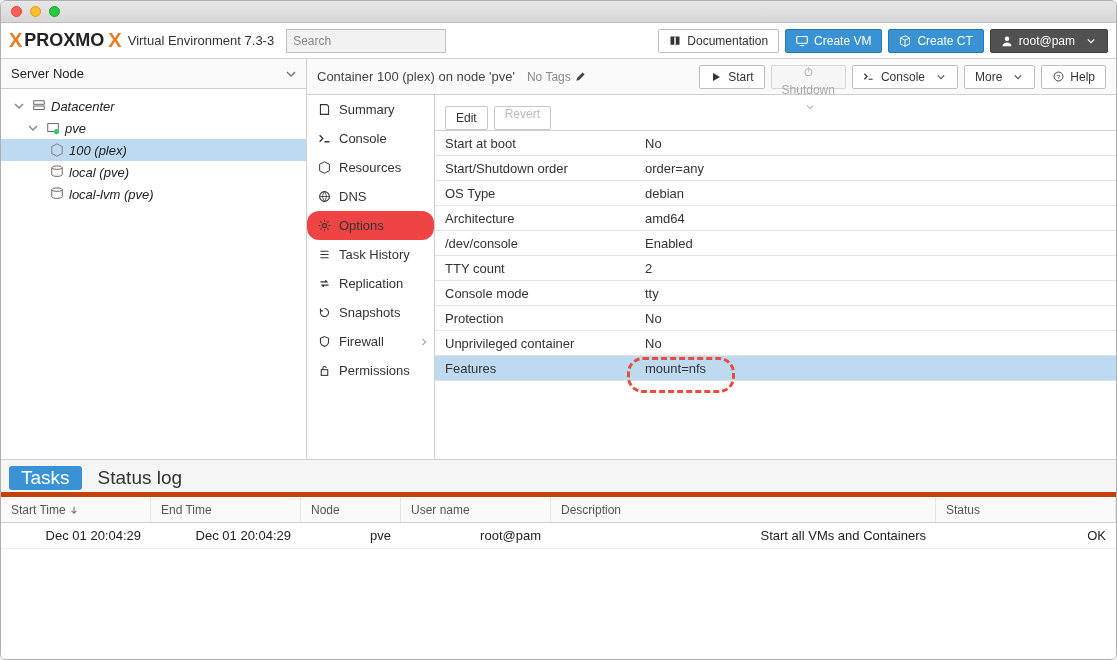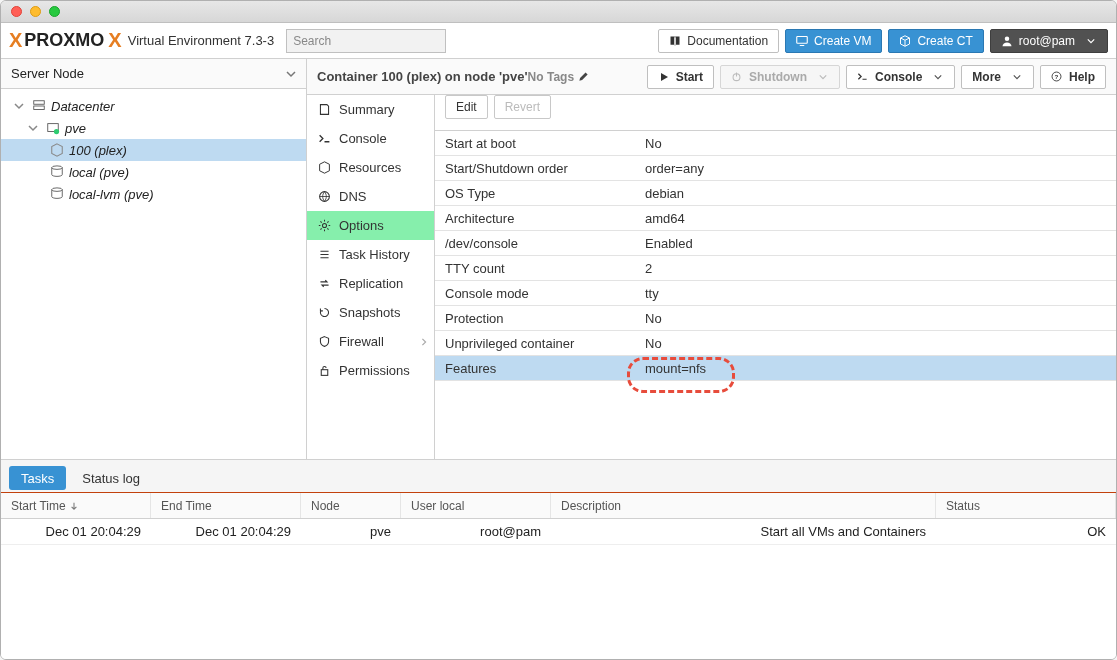--- a/index.html
+++ b/index.html
@@ -32,49 +32,49 @@
   .view-sel svg{color:#777;}
   .tree{flex:1;padding:6px 0;overflow:auto;}
   .tree-item{display:flex;align-items:center;height:22px;padding-left:10px;gap:4px;cursor:pointer;}
   .tree-item.lvl1{padding-left:24px;}
   .tree-item.lvl2{padding-left:48px;text-align:right;}
   .tree-item.selected{background:#bedaf1;}
   .tree-icon{width:16px;height:16px;display:inline-flex;align-items:center;justify-content:center;color:#555;}
   .tree-label{font-size:13px;font-style:italic;}
   
   .rightcol{flex:1;display:flex;flex-direction:column;min-width:0;}
-  .breadcrumbbar{height:36px;border-bottom:1px solid #d0d0d0;display:flex;align-items:center;padding:0 10px;background:#fafafa;font-weight:bold;}
+  .breadcrumbbar{height:36px;border-bottom:1px solid #d0d0d0;display:flex;align-items:center;padding:0 10px;gap:12px;background:#fafafa;}
   .bc-title{font-size:13px;color:#444;}
   .bc-tags{font-size:12px;color:#888;display:flex;align-items:center;gap:4px;}
   .bc-actions{margin-left:auto;display:flex;gap:6px;}
-  .btn.disabled{color:#aaa;border-color:#d6d6d6;background:#f6f6f6;}
+  .btn.disabled{color:#aaa;border-color:#d6d6d6;background:#f6f6f6;flex-direction:column;}
   .btn.disabled .ic{color:#bbb;}
   .content{flex:1;display:flex;min-height:0;}
   .sidebar{width:128px;border-right:1px solid #d0d0d0;background:#fff;}
   .side-item{height:29px;display:flex;align-items:center;gap:8px;padding:0 10px;font-size:13px;color:#333;cursor:pointer;position:relative;}
-  .side-item.selected{background:#86efac;}
+  .side-item.selected{background:#ef4444;border-radius:12px;}
   .side-item .ic{width:14px;height:14px;display:inline-flex;align-items:center;justify-content:center;color:#444;}
   .side-item .chevron{position:absolute;right:6px;color:#aaa;}
   .pane{flex:1;display:flex;flex-direction:column;min-width:0;}
-  .toolbar{height:36px;border-bottom:1px solid #d0d0d0;display:flex;align-items:flex-start;gap:6px;padding:0 10px;}
+  .toolbar{height:36px;border-bottom:1px solid #d0d0d0;display:flex;align-items:flex-end;gap:6px;padding:0 10px;}
   .btn.txt{border:1px solid #c8c8c8;background:#fff;color:#333;}
   .btn.txt.disabled{color:#bbb;}
   .table{flex:1;overflow:auto;}
   .row{display:flex;height:25px;border-bottom:1px solid #e3e3e3;align-items:center;}
   .row .key{width:200px;padding:0 10px;font-size:13px;color:#333;}
   .row .val{flex:1;padding:0 10px;font-size:13px;color:#333;}
   .row.selected{background:#bedaf1;}
   .highlight-circle{position:relative;}
   .highlight-circle::before{content:"";position:absolute;left:-18px;top:-4px;width:102px;height:30px;border:3px dashed #e74c3c;border-radius:16px;pointer-events:none;}
   
   .bottom{height:200px;border-top:1px solid #d0d0d0;background:#f5f5f5;display:flex;flex-direction:column;}
   .bottom-tabs{height:32px;display:flex;align-items:center;gap:4px;padding:4px 8px 0;}
-  .tabbtn{height:24px;padding:0 12px;border-radius:3px;font-size:13px;display:flex;align-items:center;cursor:pointer;color:#333;}
+  .tabbtn{height:24px;padding:0 12px;border-radius:3px;font-size:19px;display:flex;align-items:center;cursor:pointer;color:#333;}
   .tabbtn.active{background:#3892d3;color:#fff;}
-  .logtable{flex:1;background:#fff;border-top:1px solid #c2410c;}
+  .logtable{flex:1;background:#fff;border-top:5px solid #c2410c;}
   .loghdr{display:flex;height:26px;border-bottom:1px solid #d0d0d0;background:#fafafa;align-items:center;}
   .loghdr .col{padding:0 10px;font-size:12px;color:#555;display:flex;align-items:center;gap:4px;border-right:1px solid #e5e5e5;height:100%}
   .logrow{display:flex;height:26px;align-items:center;border-bottom:1px solid #eee;}
   .logrow .col{padding:0 10px;font-size:13px;text-align:right;}
   .c1{width:150px}.c2{width:150px}.c3{width:100px}.c4{width:150px}.c5{flex:1;min-width:200px}.c6{width:180px}
   
   .muted{color:#888;}
 </style>
 </head>
 <body>
@@ -443,21 +443,21 @@
               </svg>
             </span>
           </div>
         <div class="col c2">
             <span>End Time</span>
           </div>
         <div class="col c3">
             <span>Node</span>
           </div>
         <div class="col c4">
-            <span>User local</span>
+            <span>User name</span>
           </div>
         <div class="col c5">
             <span>Description</span>
           </div>
         <div class="col c6">
             <span>Status</span>
           </div>
       </div>
       <div id="log-rows">
           <div class="logrow">

